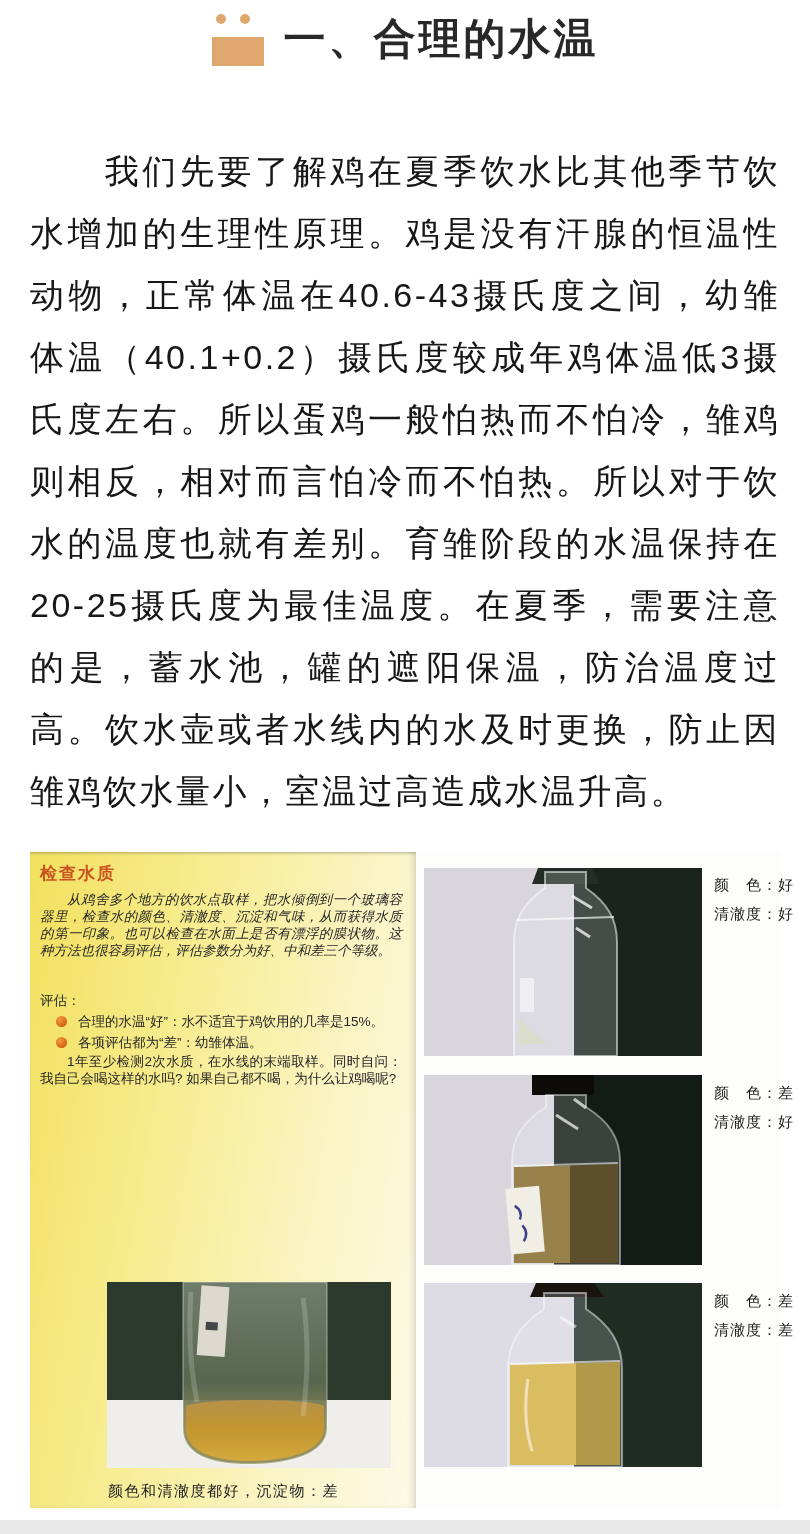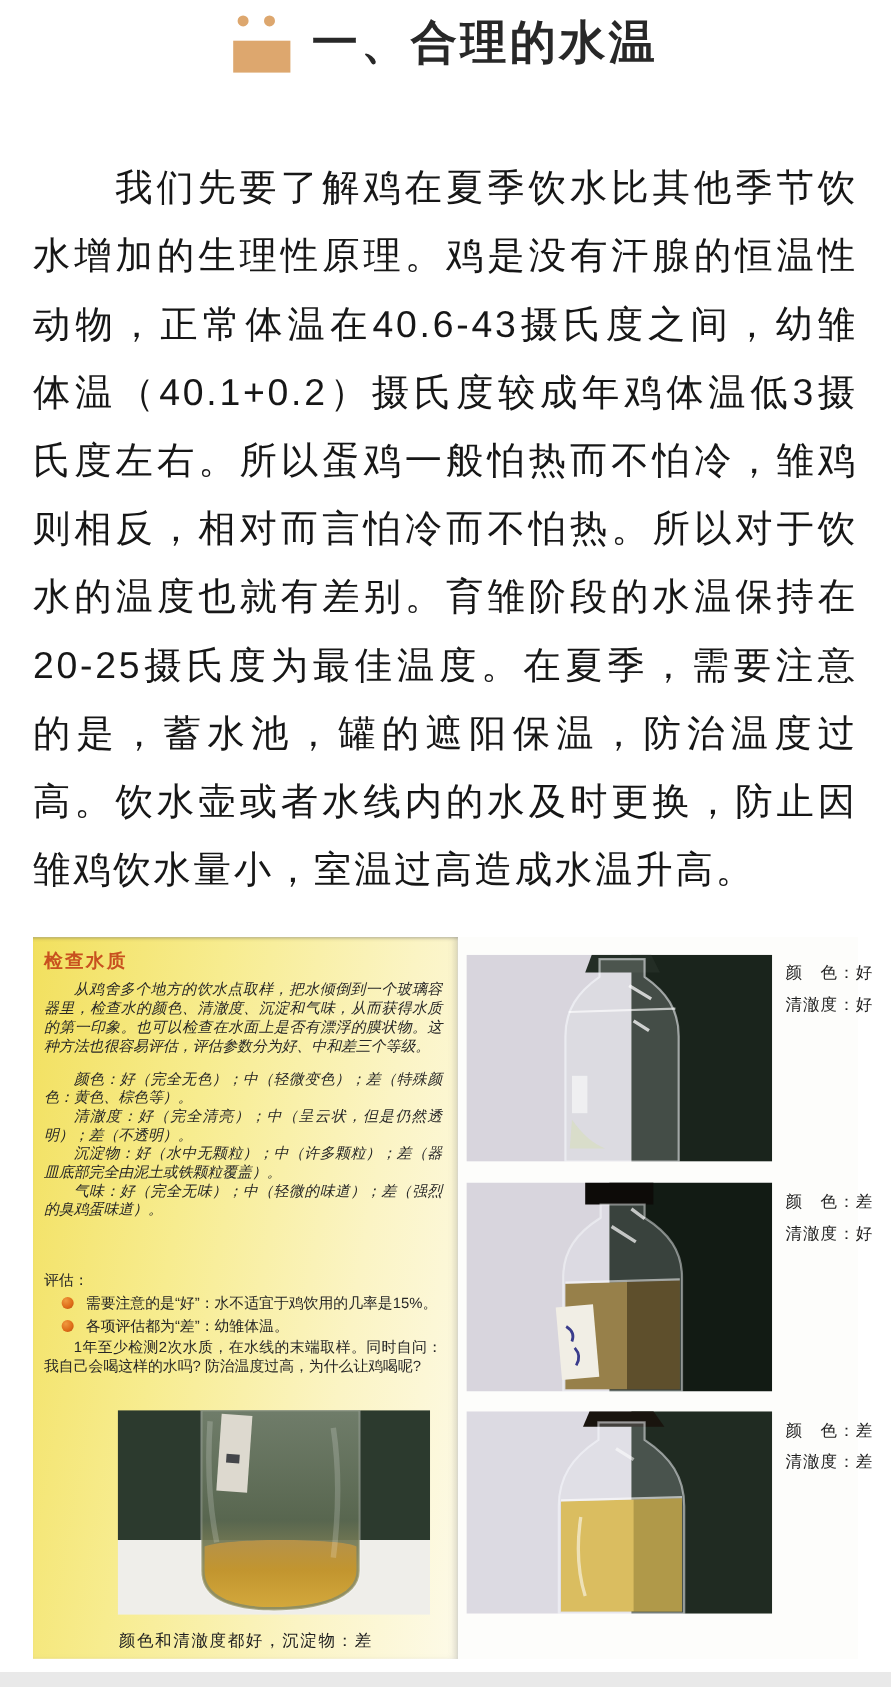--- a/index.html
+++ b/index.html
@@ -39,21 +39,21 @@
   .panel{
     position:absolute;left:0;top:0;width:386px;height:656px;
     background:linear-gradient(100deg,#f2e05e 0%,#f7ec8f 35%,#fbf4c4 70%,#fdfae8 100%);
     padding:10px 14px 0 10px;
     box-shadow:inset -5px 0 7px -3px rgba(120,120,120,0.30), inset 0 3px 3px -2px rgba(60,60,60,0.35);
   }
   .panel-title{font-size:17px;font-weight:700;color:var(--accent-red);letter-spacing:2px;margin-bottom:6px;}
   .panel p{font-size:13.5px;line-height:17px;color:var(--panel-ink);text-align:justify;font-weight:500;}
   .panel .indent{text-indent:2em;font-style:italic;}
   .crit-group{margin-top:13px;}
-  .eval{margin-top:47px;}
+  .eval{margin-top:33px;}
   .eval-title{font-size:13.5px;line-height:18px;color:var(--panel-ink);font-weight:500;}
   .eval-list{list-style:none;}
   .eval-item{position:relative;padding-left:38px;font-size:13.5px;line-height:17.5px;color:var(--panel-ink);text-align:justify;margin-top:3px;font-weight:500;}
   .eval-item .dot{
     position:absolute;left:16px;top:3px;width:11px;height:11px;border-radius:50%;
     background:radial-gradient(circle at 35% 30%, #f09a3e 0%, var(--bullet-orange) 60%, #b04a10 100%);
   }
   .closing{text-indent:2em;margin-top:2px;}
   
   .photo{position:absolute;}
@@ -84,39 +84,33 @@
     <h1 class="title">一、合理的水温</h1>
   </header>
 
   <p class="body-par">我们先要了解鸡在夏季饮水比其他季节饮水增加的生理性原理。鸡是没有汗腺的恒温性动物，正常体温在40.6-43摄氏度之间，幼雏体温（40.1+0.2）摄氏度较成年鸡体温低3摄氏度左右。所以蛋鸡一般怕热而不怕冷，雏鸡则相反，相对而言怕冷而不怕热。所以对于饮水的温度也就有差别。育雏阶段的水温保持在20-25摄氏度为最佳温度。在夏季，需要注意的是，蓄水池，罐的遮阳保温，防治温度过高。饮水壶或者水线内的水及时更换，防止因雏鸡饮水量小，室温过高造成水温升高。</p>
 
   <figure class="figure">
 
     <div class="panel">
       <div class="panel-title">检查水质</div>
       <p class="indent">从鸡舍多个地方的饮水点取样，把水倾倒到一个玻璃容器里，检查水的颜色、清澈度、沉淀和气味，从而获得水质的第一印象。也可以检查在水面上是否有漂浮的膜状物。这种方法也很容易评估，评估参数分为好、中和差三个等级。</p>
-      <div class="crit-group">
-        <p class="indent">颜色：好（完全无色）；中（轻微变色）；差（特殊颜色：黄色、棕色等）。</p>
-        <p class="indent">清澈度：好（完全清亮）；中（呈云状，但是仍然透明）；差（不透明）。</p>
-        <p class="indent">沉淀物：好（水中无颗粒）；中（许多颗粒）；差（器皿底部完全由泥土或铁颗粒覆盖）。</p>
-        <p class="indent">气味：好（完全无味）；中（轻微的味道）；差（强烈的臭鸡蛋味道）。</p>
-      </div>
       <div class="eval">
         <div class="eval-title">评估：</div>
         <ul class="eval-list">
           <li class="eval-item">
             <span class="dot"></span>
-            <span>需要注意的是“好”：水不适宜于鸡饮用的几率是15%。</span>
+            <span>合理的水温“好”：水不适宜于鸡饮用的几率是15%。</span>
           </li>
           <li class="eval-item">
             <span class="dot"></span>
             <span>各项评估都为“差”：幼雏体温。</span>
           </li>
         </ul>
-        <p class="closing">1年至少检测2次水质，在水线的末端取样。同时自问：我自己会喝这样的水吗? 防治温度过高，为什么让鸡喝呢?</p>
+        <p class="closing">1年至少检测2次水质，在水线的末端取样。同时自问：我自己会喝这样的水吗? 如果自己都不喝，为什么让鸡喝呢?</p>
       </div>
     </div>
 
     <div class="photo photo-r1">
       <svg width="278" height="188" viewBox="0 0 278 188">
         <rect x="0" y="0" width="150" height="188" fill="var(--photo-light)"></rect>
         <rect x="150" y="0" width="128" height="188" fill="var(--photo-dark)"></rect>
         <path d="M114,0 h54 l8,16 h-68 z" fill="#232d25"></path>
         <path d="M121,4 L121,20 C101,34 90,50 90,74 L90,188 L193,188 L193,74 C193,50 182,34 162,20 L162,4 Z" fill="rgba(238,243,246,0.20)" stroke="rgba(250,252,255,0.55)" stroke-width="2"></path>
         <line x1="93" y1="52" x2="190" y2="49" stroke="rgba(255,255,255,0.65)" stroke-width="2"></line>

